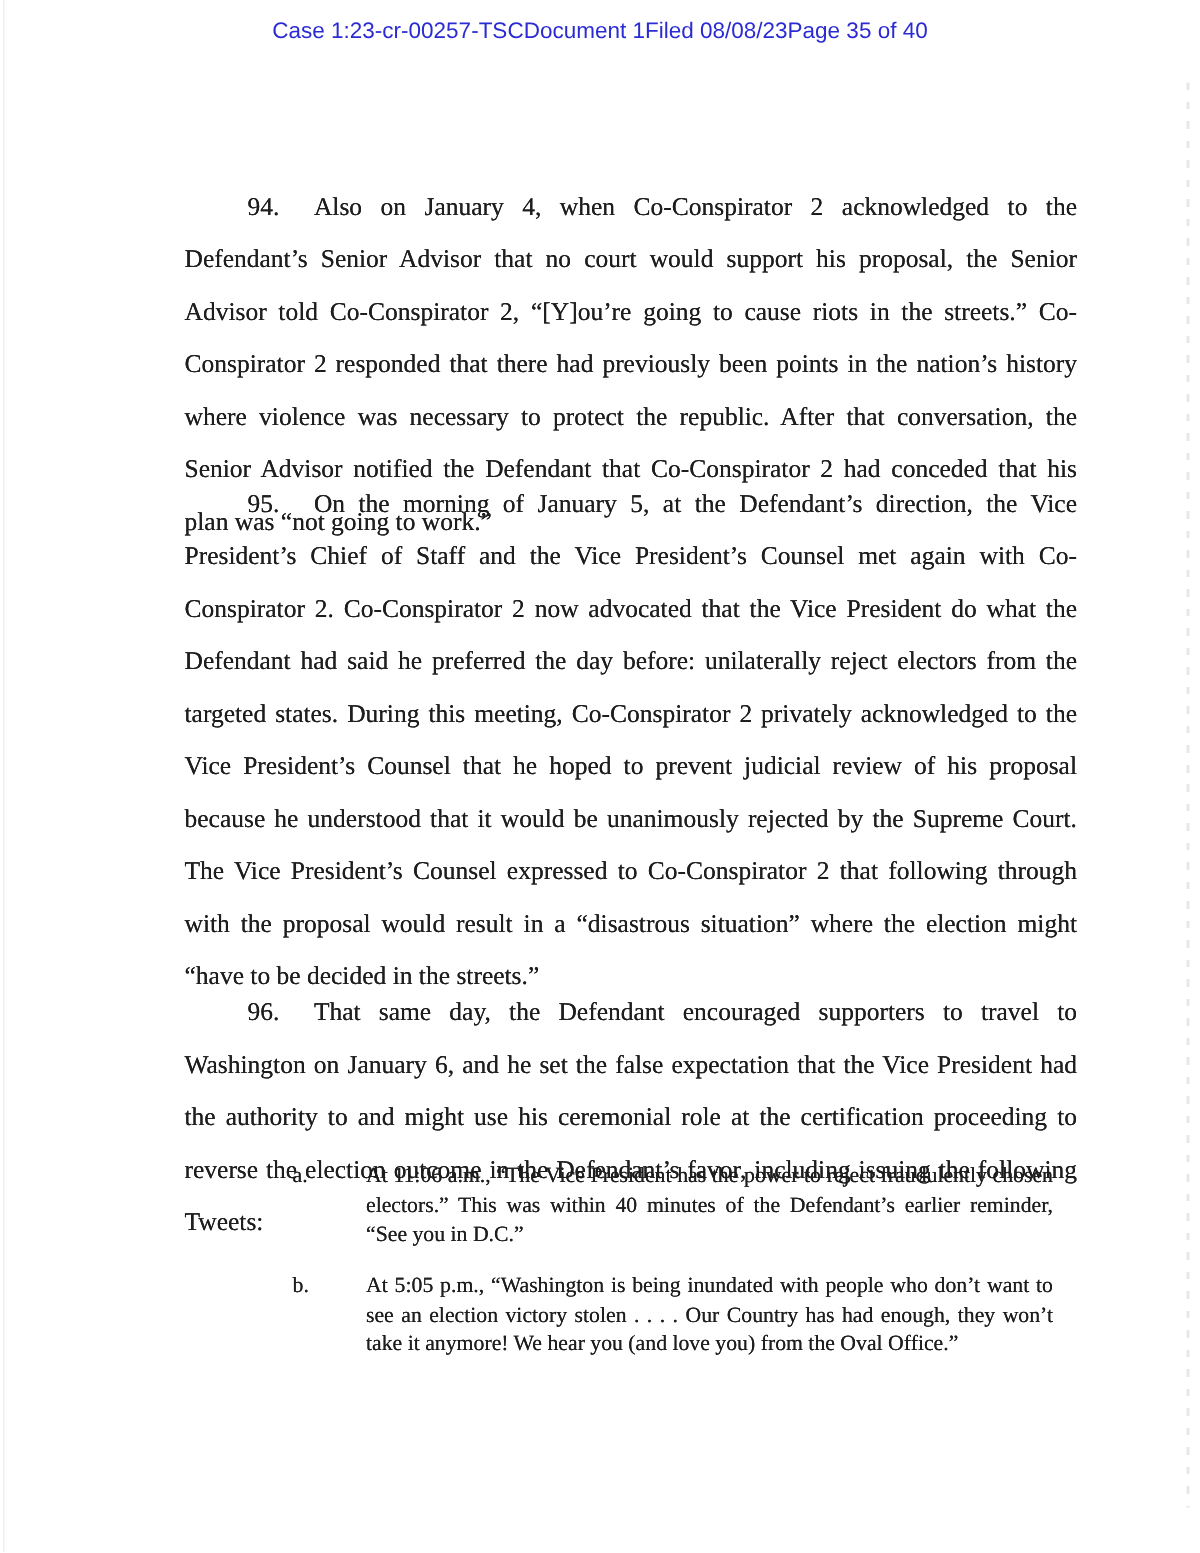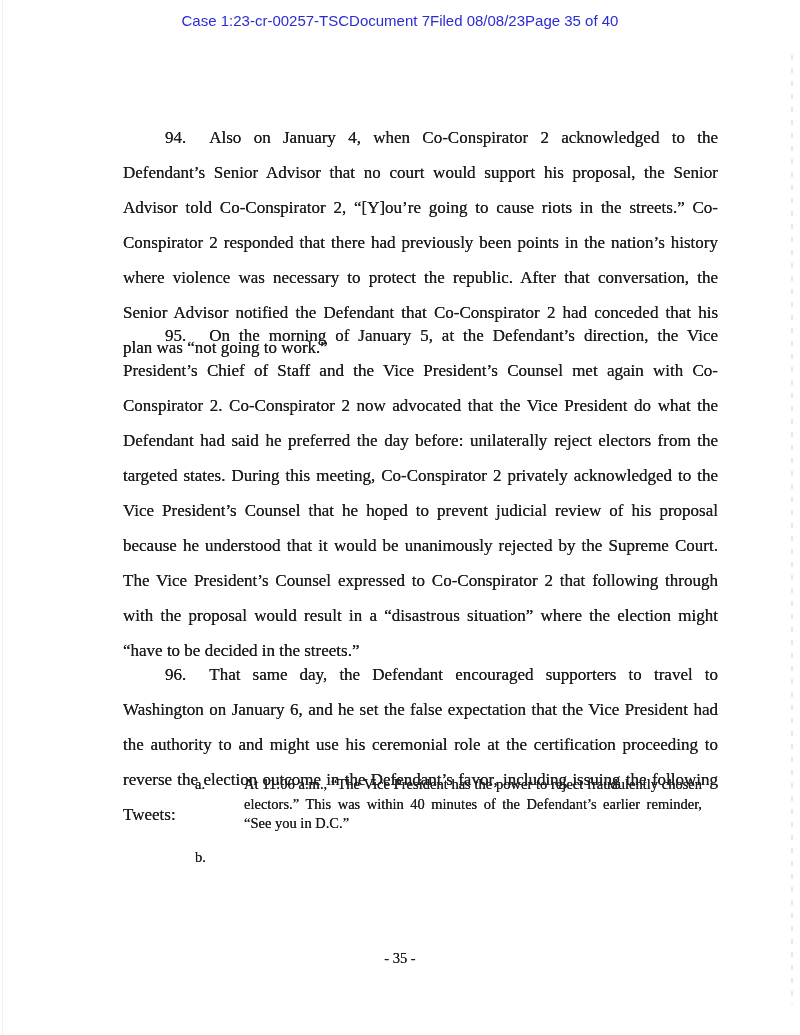--- a/index.html
+++ b/index.html
@@ -100,39 +100,36 @@
     background: rgba(140,140,140,0.14);
   }
 </style>
 </head>
 <body>
 
 <div class="page">
 
   <div class="stamp">
     <span>Case 1:23-cr-00257-TSC</span>
-    <span>Document 7</span>
+    <span>Document 1</span>
     <span>Filed 08/08/23</span>
     <span>Page 35 of 40</span>
   </div>
 
   <p class="para para-94"><span class="pnum">94.</span><span>Also on January 4, when Co-Conspirator 2 acknowledged to the Defendant’s Senior Advisor that no court would support his proposal, the Senior Advisor told Co-Conspirator 2, “[Y]ou’re going to cause riots in the streets.”  Co-Conspirator 2 responded that there had previously been points in the nation’s history where violence was necessary to protect the republic.  After that conversation, the Senior Advisor notified the Defendant that Co-Conspirator 2 had conceded that his plan was “not going to work.”</span></p>
 
   <p class="para para-95"><span class="pnum">95.</span><span>On the morning of January 5, at the Defendant’s direction, the Vice President’s Chief of Staff and the Vice President’s Counsel met again with Co-Conspirator 2.  Co-Conspirator 2 now advocated that the Vice President do what the Defendant had said he preferred the day before: unilaterally reject electors from the targeted states.  During this meeting, Co-Conspirator 2 privately acknowledged to the Vice President’s Counsel that he hoped to prevent judicial review of his proposal because he understood that it would be unanimously rejected by the Supreme Court.  The Vice President’s Counsel expressed to Co-Conspirator 2 that following through with the proposal would result in a “disastrous situation” where the election might “have to be decided in the streets.”</span></p>
 
   <p class="para para-96"><span class="pnum">96.</span><span>That same day, the Defendant encouraged supporters to travel to Washington on January 6, and he set the false expectation that the Vice President had the authority to and might use his ceremonial role at the certification proceeding to reverse the election outcome in the Defendant’s favor, including issuing the following Tweets:</span></p>
 
   <div class="subitem subitem-a">
     <span class="slabel">a.</span><span>At 11:06 a.m., “The Vice President has the power to reject fraudulently chosen electors.”  This was within 40 minutes of the Defendant’s earlier reminder, “See you in D.C.”</span>
   </div>
 
   <div class="subitem subitem-b">
-    <span class="slabel">b.</span>
+    <span class="slabel">b.</span><span>At 5:05 p.m., “Washington is being inundated with people who don’t want to see an election victory stolen . . . . Our Country has had enough, they won’t take it anymore!  We hear you (and love you) from the Oval Office.”</span>
   </div>
 
-  <div class="footer">
-    <span>- 35 -</span>
-  </div>
 
   <div class="scan-edge-right"></div>
   <div class="scan-edge-left"></div>
 
 </div>
 
 </body></html>

